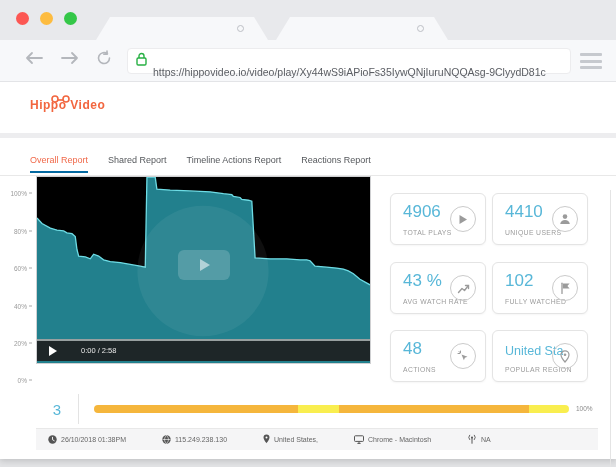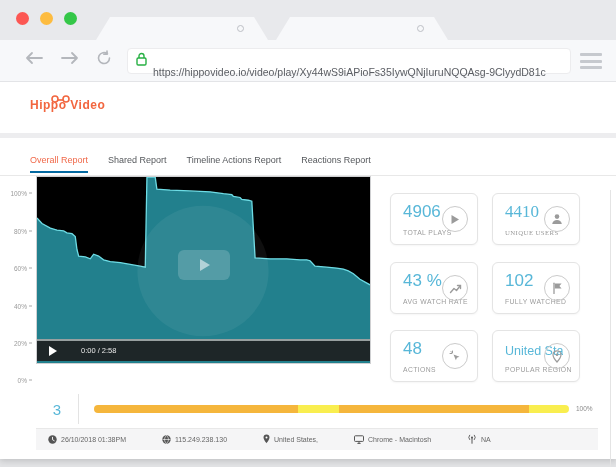--- a/index.html
+++ b/index.html
@@ -43,21 +43,21 @@
   .video svg.chart { position:absolute; left:0; top:0; }
   .play-overlay { position:absolute; left:50%; top:88px; transform:translate(-50%,-50%); width:52px; height:30px;
                   background:rgba(255,255,255,.18); border-radius:6px; display:flex; align-items:center; justify-content:center; cursor:pointer; }
   .play-overlay .tri { width:0; height:0; border-left:10px solid rgba(255,255,255,.55); border-top:6px solid transparent; border-bottom:6px solid transparent; margin-left:3px; }
   .controlbar { position:absolute; left:0; right:0; bottom:2px; height:22px; background:#1e2628; }
   .scrub { position:absolute; left:0; right:0; top:0; height:2px; background:#98a0a0; cursor:pointer; }
   .ctrl-play { position:absolute; left:12px; top:7px; width:0; height:0; border-left:8px solid #fff; border-top:5px solid transparent; border-bottom:5px solid transparent; cursor:pointer; }
   .time { position:absolute; left:44px; top:7px; font-size:7.5px; color:#e8e8e8; }
 
   
-  .card { position:absolute; width:88px; height:52px; background:#fff; border:1px solid #e4e4e4; border-radius:6px;
+  .card { position:absolute; width:96px; height:52px; background:#fff; border:1px solid #e4e4e4; border-radius:6px;
           box-shadow:0 1px 2px rgba(0,0,0,.04); }
   .card .val { position:absolute; left:12px; top:8px; font-size:17px; color:#58b7d8; }
   .card .val.small { font-size:12.5px; top:13px; white-space:nowrap; max-width:58px; overflow:hidden; }
   .card .lbl { position:absolute; left:12px; bottom:8px; font-size:6.8px; color:#9b9b9b; letter-spacing:.4px; white-space:nowrap; }
   .card .circ { position:absolute; right:9px; top:50%; transform:translateY(-50%); width:26px; height:26px; border:1px solid #cbcbcb;
                 border-radius:50%; display:flex; align-items:center; justify-content:center; }
   .scroll-line { position:absolute; left:610px; top:108px; width:1px; height:290px; background:#e4e4e4; }
 
   
   .viewer-card { position:absolute; left:36px; top:308px; width:562px; height:60px; background:#fff; }
@@ -173,21 +173,21 @@
 
     <div class="card" style="left:390px; top:111px;">
       <div class="val">4906</div>
       <div class="lbl">TOTAL PLAYS</div>
       <div class="circ">
         <svg width="10" height="11" viewBox="0 0 10 11">
             <path d="M1.5 1l7.5 4.5-7.5 4.5z" fill="#9b9b9b"></path>
           </svg>
       </div>
     </div>
-    <div class="card" style="left:492px; top:111px;font-family:Liberation Serif, serif;">
+    <div class="card" style="left:492px; top:111px;">
       <div class="val">4410</div>
       <div class="lbl">UNIQUE USERS</div>
       <div class="circ">
         <svg width="12" height="12" viewBox="0 0 12 12">
             <circle cx="6" cy="3.6" r="2.3" fill="#9b9b9b"></circle>
             <path d="M1.2 11c.4-3 2.3-4.1 4.8-4.1s4.4 1.1 4.8 4.1z" fill="#9b9b9b"></path>
           </svg>
       </div>
     </div>
     <div class="card" style="left:390px; top:180px;text-decoration:underline;">

